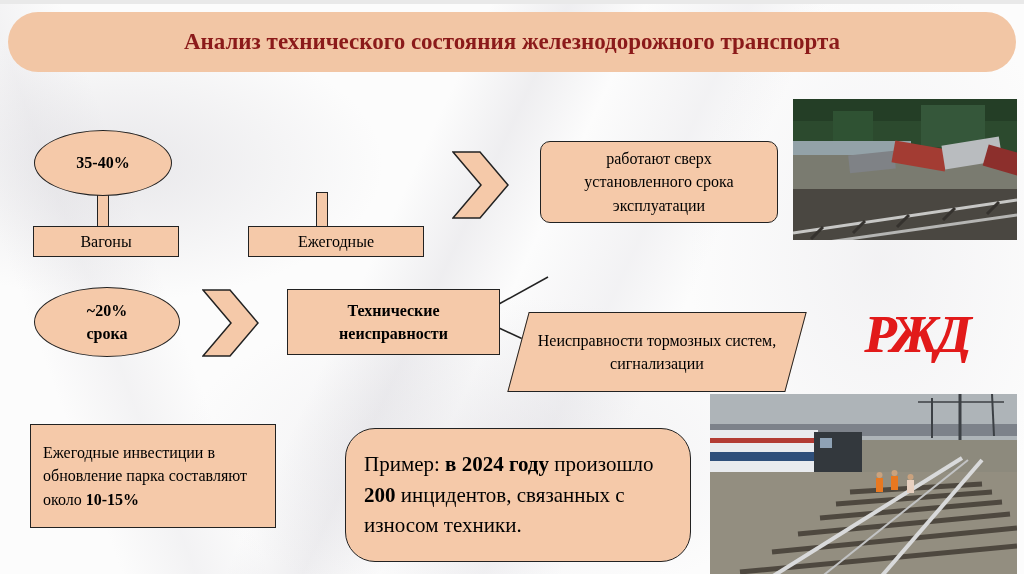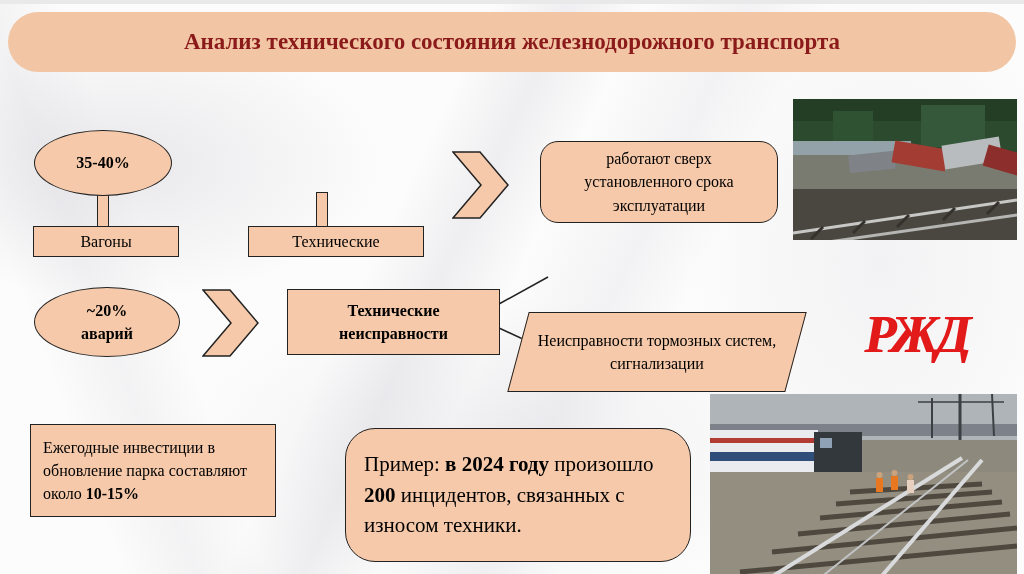--- a/index.html
+++ b/index.html
@@ -39,21 +39,21 @@
     line-height: 1.45;
     z-index: 2;
   }
   .ellipse { border-radius: 50%; font-weight: bold; flex-direction: column; }
   .stem {
     position: absolute; width: 12px;
     background: #F5C9A9; border: 1px solid #222;
     z-index: 1;
   }
   .chev { position: absolute; z-index: 2; }
-  .rounded-sm { border-radius: 18px; }
+  .rounded-sm { border-radius: 10px; }
   .rounded-lg { border-radius: 30px; }
   .left-align { justify-content: flex-start; text-align: left; }
   .skew-wrap { transform: skewX(-15deg); }
   .unskew { transform: skewX(15deg); padding: 0 14px; }
   .photo { position: absolute; z-index: 2; display: block; }
   .logo {
     position: absolute; z-index: 2;
     display: flex; align-items: center; justify-content: center;
     font-family: "Liberation Serif", "DejaVu Serif", serif;
     font-style: italic; font-weight: bold;
@@ -80,21 +80,21 @@
   <div class="stem" style="left:97px; top:188px; height:38px;"></div>
   <div class="shape ellipse" style="left:34px; top:126px; width:138px; height:66px;text-align:center;">
     <span>35-40%</span>
   </div>
   <div class="shape" style="left:33px; top:222px; width:146px; height:31px;">
     <span>Вагоны</span>
   </div>
 
   <div class="stem" style="left:316px; top:188px; height:38px;"></div>
   <div class="shape" style="left:248px; top:222px; width:176px; height:31px;">
-    <span>Технические</span>
+    <span>Ежегодные</span>
   </div>
 
   <svg class="chev" style="left:452px; top:147px;" width="58" height="68" viewBox="0 0 58 68">
     <polygon points="1,1 28,1 56,34 28,67 1,67 29,34" fill="#F5C9A9" stroke="#222" stroke-width="1.5"></polygon>
   </svg>
 
   <div class="shape rounded-sm" style="left:540px; top:137px; width:238px; height:82px; padding:0 14px;">
     <span>работают сверх установленного срока эксплуатации</span>
   </div>
 
@@ -115,41 +115,41 @@
     <line x1="0" y1="148" x2="224" y2="116" stroke="#b5b5b3" stroke-width="3"></line>
     <line x1="18" y1="140" x2="30" y2="128" stroke="#35322e" stroke-width="3"></line>
     <line x1="60" y1="134" x2="72" y2="122" stroke="#35322e" stroke-width="3"></line>
     <line x1="104" y1="128" x2="116" y2="116" stroke="#35322e" stroke-width="3"></line>
     <line x1="150" y1="121" x2="162" y2="109" stroke="#35322e" stroke-width="3"></line>
     <line x1="194" y1="115" x2="206" y2="103" stroke="#35322e" stroke-width="3"></line>
   </svg>
 
   <div class="shape ellipse" style="left:34px; top:283px; width:146px; height:70px;">
     <span>~20%</span>
-    <span>аварий</span>
+    <span>срока</span>
   </div>
 
   <svg class="chev" style="left:202px; top:285px;" width="58" height="68" viewBox="0 0 58 68">
     <polygon points="1,1 28,1 56,34 28,67 1,67 29,34" fill="#F5C9A9" stroke="#222" stroke-width="1.5"></polygon>
   </svg>
 
   <div class="shape" style="left:287px; top:285px; width:213px; height:66px; font-weight:bold; padding:0 22px;">
     <span>Технические неисправности</span>
   </div>
 
 
   <div class="shape skew-wrap" style="left:518px; top:308px; width:278px; height:80px;">
     <div class="unskew">Неисправности тормозных систем, сигнализации</div>
   </div>
 
   <div class="logo" style="left:852px; top:296px; width:128px; height:68px;">
     <span>РЖД</span>
   </div>
 
-  <div class="shape left-align" style="left:30px; top:420px; width:246px; height:93px; padding:8px 12px;">
+  <div class="shape left-align" style="left:30px; top:420px; width:246px; height:104px; padding:8px 12px;">
     <div>
       <span>Ежегодные инвестиции в обновление парка составляют около </span><b>10-15%</b>
     </div>
   </div>
 
   <div class="shape rounded-lg left-align" style="left:345px; top:424px; width:346px; height:134px; padding:0 18px; font-size:21px;">
     <div>
       <span>Пример: </span><b>в 2024 году</b><span> произошло </span><b>200</b><span> инцидентов, связанных с износом техники.</span>
     </div>
   </div>

